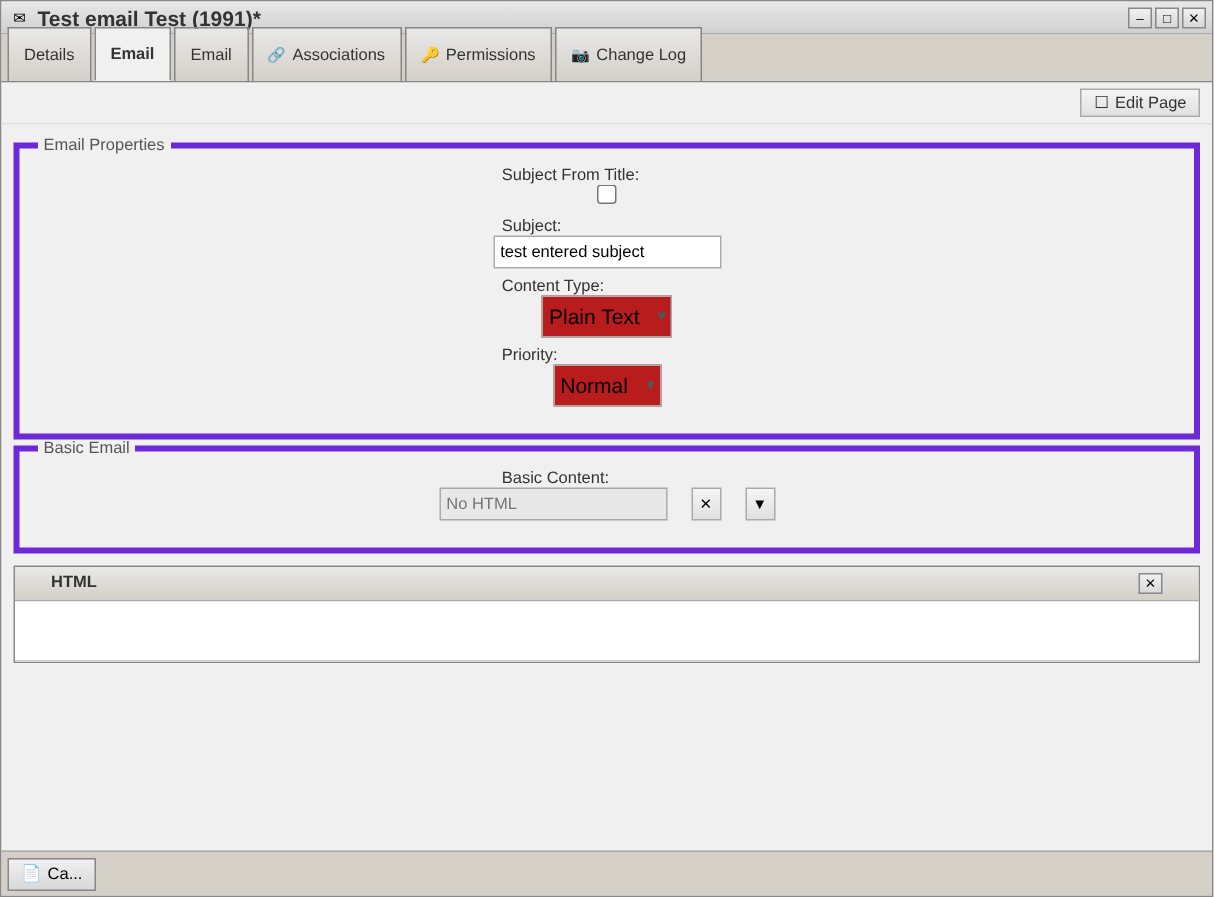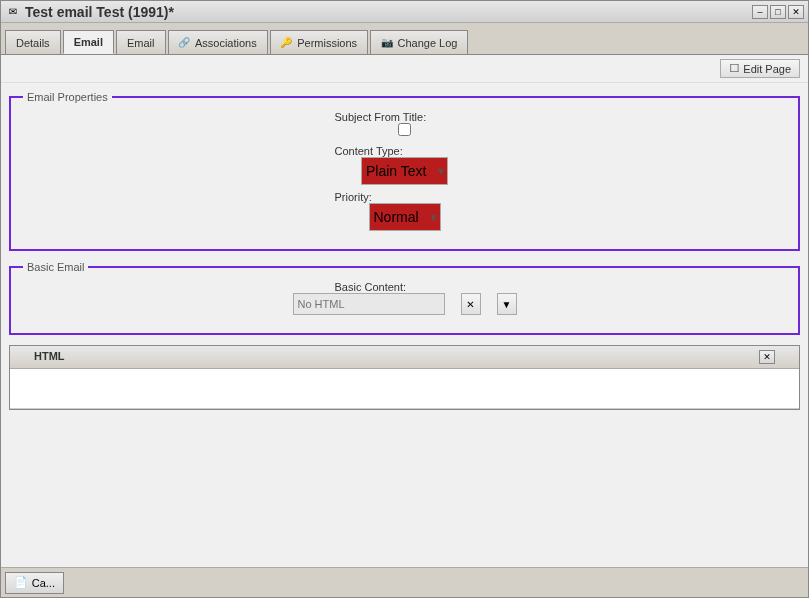--- a/index.html
+++ b/index.html
@@ -75,21 +75,21 @@
     }
     .tab {
       padding: 4px 10px;
       border: 1px solid #888;
       border-bottom: none;
       background: linear-gradient(to bottom, #e8e8e8, #d4d0c8);
       cursor: pointer;
       margin-right: 2px;
       font-size: 11px;
       color: #333;
-      height: 24px;
+      height: 36px;
       display: flex;
       align-items: center;
       gap: 4px;
     }
     .tab.active {
       background: #f0f0f0;
       border-bottom: 1px solid #f0f0f0;
       font-weight: bold;
       z-index: 1;
     }
@@ -122,23 +122,22 @@
     
     .content {
       flex: 1;
       padding: 8px;
       overflow-y: auto;
       background: #f0f0f0;
     }
 
     
     fieldset {
-      border: 2px solid #6d28d9;
+      border: 4px solid #6d28d9;
       padding: 8px 12px 12px;
-      margin-bottom: 10px;
       background: #f0f0f0;
     }
     legend {
       font-size: 11px;
       color: #555;
       padding: 0 4px;
     }
 
     
     .form-row {
@@ -347,20 +346,26 @@
     <fieldset>
       <legend>Email Properties</legend>
 
       <div class="form-row">
         <div class="form-label">Subject From Title:</div>
         <div class="form-control">
           <input type="checkbox" style="">
         </div>
       </div>
 
+      <div class="form-row">
+        <div class="form-label">Subject:</div>
+        <div class="form-control">
+          <input type="text" value="test entered subject" style="">
+        </div>
+      </div>
 
       <div class="form-row">
         <div class="form-label">Content Type:</div>
         <div class="form-control">
           <div class="select-wrapper">
             <select>
               <option>Plain Text</option>
               <option>HTML</option>
               <option>Multipart</option>
             </select>

